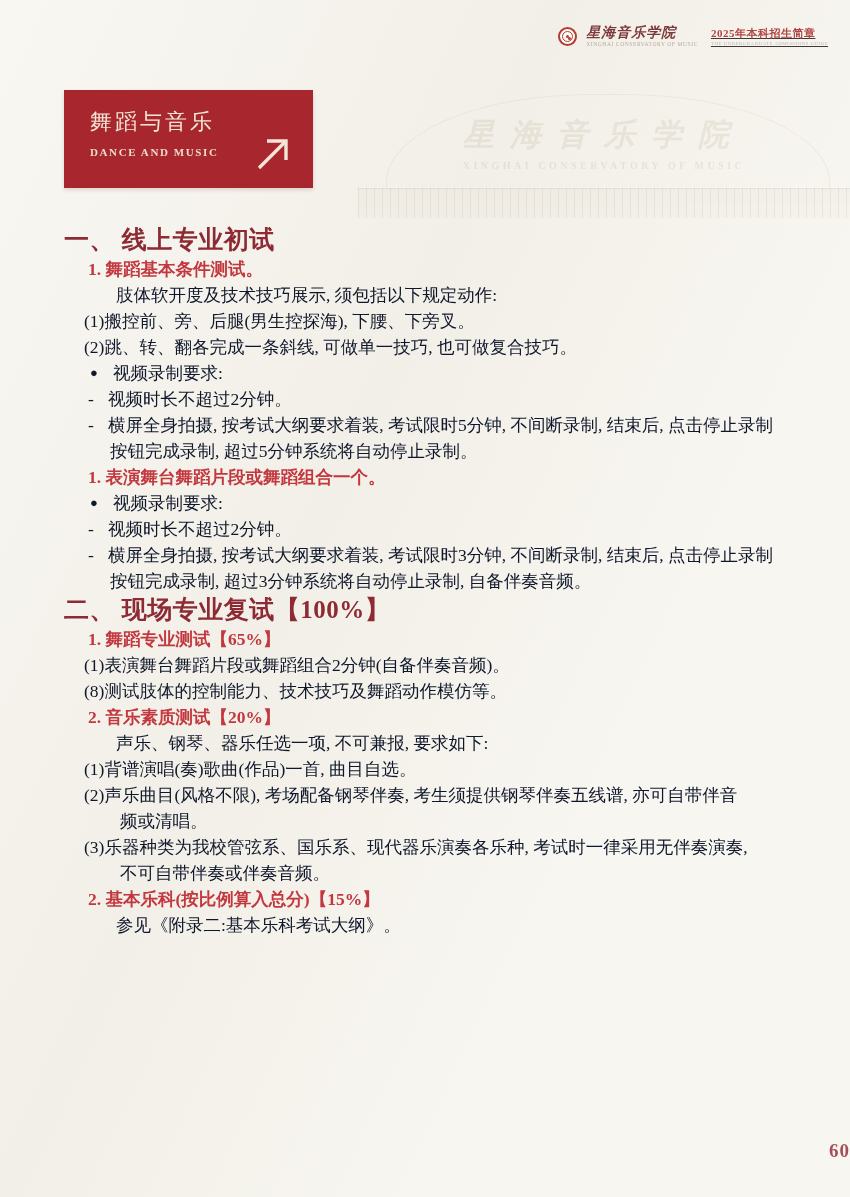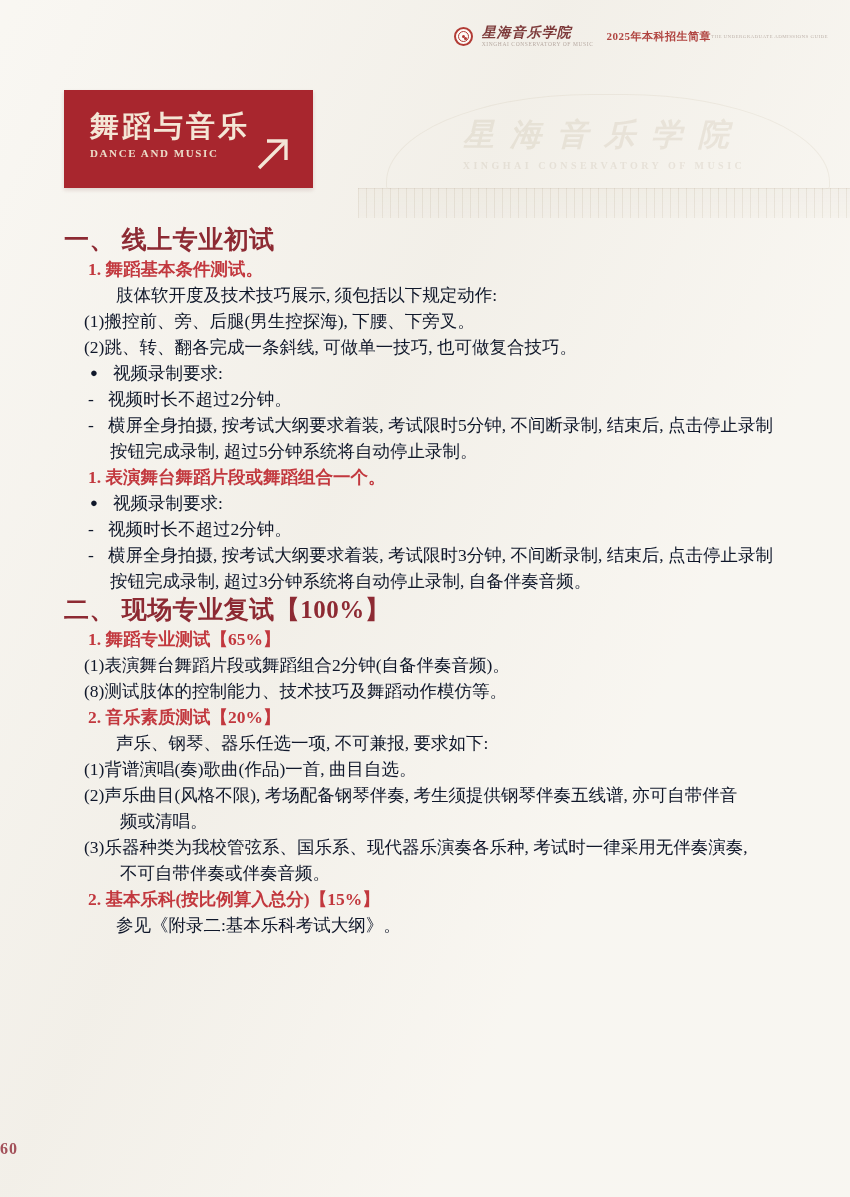--- a/index.html
+++ b/index.html
@@ -13,62 +13,62 @@
     color:#3a3a3a;
   }
   
   .header{ position:absolute; top:26px; right:22px; display:flex; align-items:center; gap:9px; }
   .seal{ width:19px; height:19px; border-radius:50%; border:2px solid #b23b35; position:relative; background:#fdfbf7; }
   .seal::before{ content:""; position:absolute; inset:2px; border-radius:50%; border:1px solid #b23b35; }
   .seal::after{ content:""; position:absolute; left:6px; top:6px; width:3px; height:3px; border-radius:50%; background:#b23b35; box-shadow:2px 2px 0 0 #b23b35; }
   .logo-text{ display:flex; flex-direction:column; line-height:1; }
   .logo-zh{ font-size:14px; font-weight:bold; font-style:italic; color:#7d3a3a; letter-spacing:1px; }
   .logo-en{ font-size:5.5px; letter-spacing:0.6px; color:#b7aaa2; margin-top:2px; }
-  .brochure{ display:flex; line-height:1; margin-left:4px; }
+  .brochure{ display:flex; flex-direction:column; line-height:1; margin-left:4px;text-decoration:underline; }
   .brochure-zh{ font-size:11px; font-weight:bold; color:#b04440; letter-spacing:0.5px; }
   .brochure-en{ font-size:5px; letter-spacing:0.4px; color:#c0b5ad; margin-top:2.5px; }
   
   .watermark{ position:absolute; left:368px; top:88px; width:472px; height:150px; pointer-events:none; }
   .wm-roof{ position:absolute; left:18px; right:10px; top:6px; height:96px;
     border:1px solid rgba(158,138,104,0.10); border-bottom:none;
     border-radius:46% 46% 4% 4% / 92% 92% 3% 3%; }
   .wm-zh{ position:absolute; top:26px; width:100%; text-align:center; font-size:31px; font-weight:bold; font-style:italic;
     letter-spacing:16px; color:rgba(152,130,96,0.13); white-space:nowrap; }
   .wm-en{ position:absolute; top:72px; width:100%; text-align:center; font-size:10px; font-weight:bold;
     letter-spacing:3.5px; color:rgba(152,130,96,0.14); }
   .wm-colonnade{ position:absolute; left:-10px; right:-40px; top:100px; height:30px;
     border-top:1px solid rgba(158,138,104,0.14);
     background:
       repeating-linear-gradient(90deg, rgba(158,138,104,0.13) 0 1px, transparent 1px 8px),
       linear-gradient(rgba(158,138,104,0.05), rgba(158,138,104,0.02));
   }
   
   .banner{ position:absolute; left:64px; top:90px; width:249px; height:98px;
     background:#a8262e; box-shadow:0 2px 4px rgba(90,20,20,0.15); padding:17px 20px 0 26px; }
-  .banner-title{ font-size:29px; font-weight:bold; color:#f4e6d6; letter-spacing:3px; }
-  .banner-sub{ font-size:11px; font-weight:bold; color:#ecdcc9; letter-spacing:1.6px; }
+  .banner-title{ font-size:22px; font-weight:normal; color:#f4e6d6; letter-spacing:3px; }
+  .banner-sub{ font-size:11px; font-weight:bold; color:#ecdcc9; letter-spacing:1.6px; margin-top:9px; }
   .banner-arrow{ position:absolute; right:22px; bottom:16px; width:36px; height:36px; }
   .banner-arrow svg{ width:100%; height:100%; display:block; }
   
   .content{ position:absolute; left:64px; top:224px; width:726px; }
   .line{ font-size:17.5px; line-height:26px; color:#0f172a; display:flex; }
   .line .txt{ flex:1; }
   .h1{ font-size:25px; font-weight:bold; color:#8d2a33; line-height:32px; letter-spacing:0.5px; }
   .h2{ font-weight:bold; color:#c2383e; padding-left:24px; }
   .indent{ padding-left:52px; }
   .item{ padding-left:20px; }
   .item-cont{ padding-left:56px; }
   .cont{ padding-left:46px; }
   .bullet{ padding-left:26px; }
   .bullet .marker{ width:23px; font-size:13px; }
   .dash{ padding-left:24px; }
   .dash .marker{ width:20px; }
   
-  .page-num{ position:absolute; left:0; width:100%; top:1140px; text-align:left;
-    font-size:16px; font-weight:bold; color:#a35059; letter-spacing:1px; }
+  .page-num{ position:absolute; left:0; width:100%; top:1140px; text-align:right;
+    font-size:19px; font-weight:bold; color:#a35059; letter-spacing:1px; }
 </style>
 </head>
 <body>
 
 <div class="watermark">
   <div class="wm-roof"></div>
   <div class="wm-zh">星海音乐学院</div>
   <div class="wm-en">XINGHAI CONSERVATORY OF MUSIC</div>
   <div class="wm-colonnade"></div>
 </div>

